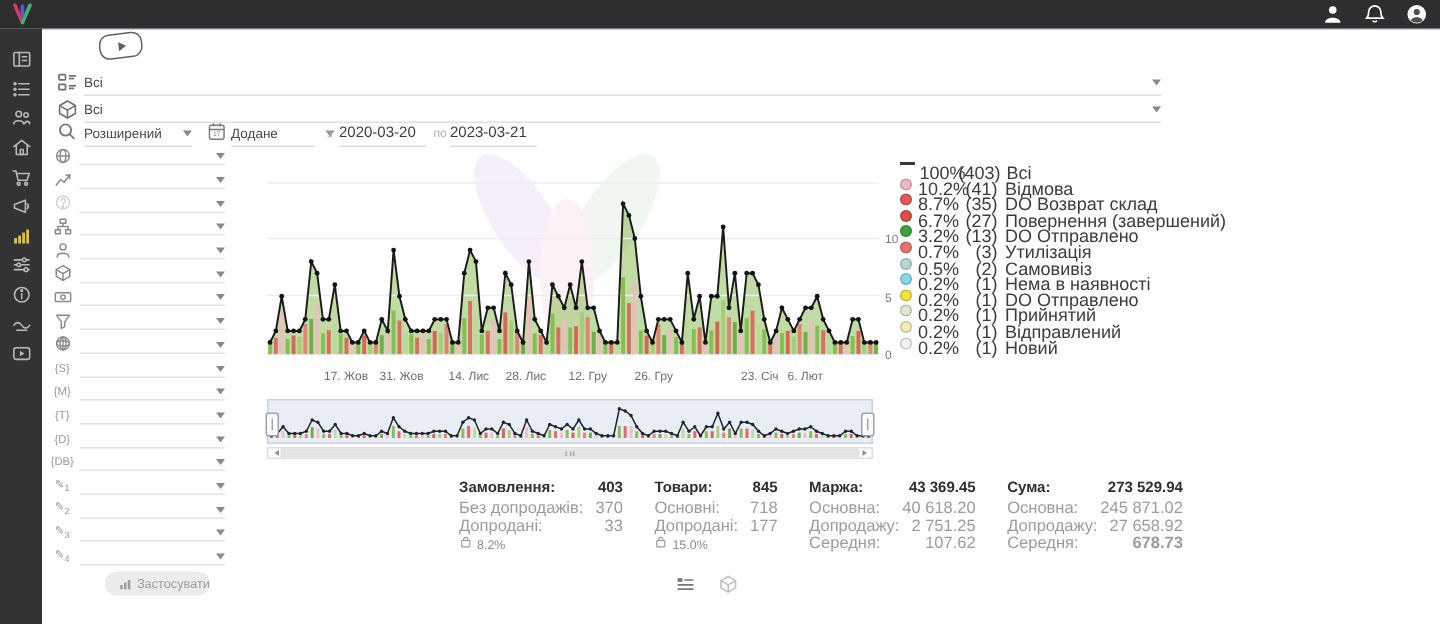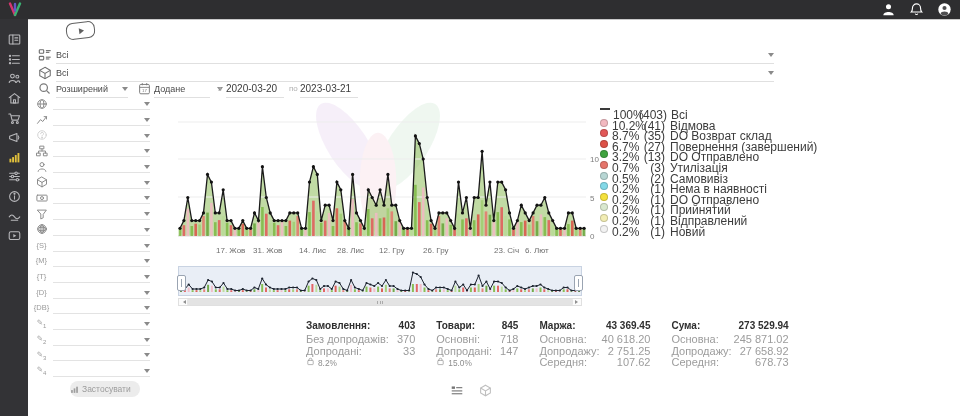--- a/index.html
+++ b/index.html
@@ -32,21 +32,21 @@
   .lbl-sm{font-size:8px;color:#b0b0b0;}
   .dateval{font-size:10px;color:#3b3b3b;}
   .filter-rows{position:absolute;left:34px;top:96px;width:116px;}
   .frow{height:15.7px;display:flex;align-items:center;gap:4px;}
   .frow .ric{width:15px;height:13px;color:#8a8a8a;display:flex;align-items:center;justify-content:center;flex:none;}
   .frow.disabled .ric{color:#d2d2d2;}
   .frow .fsel{flex:1;height:12px;border-bottom:1px solid #e3e3e3;display:flex;align-items:flex-end;cursor:pointer;}
   .ticon{font-size:7.5px;color:#9a9a9a;letter-spacing:0;}
   .ticon sub{font-size:6px;}
   .apply-btn{position:absolute;left:70px;top:381px;width:70px;height:16px;border-radius:9px;background:#ececec;
-             color:#9d9d9d;font-size:8.5px;display:flex;align-items:center;justify-content:flex-start;gap:3px;cursor:pointer;}
+             color:#9d9d9d;font-size:8.5px;display:flex;align-items:center;justify-content:flex-end;gap:3px;cursor:pointer;}
   
   .chart-wrap{position:absolute;left:178px;top:100px;width:408px;height:142px;}
   .watermark{position:absolute;left:115px;top:-4px;opacity:.09;z-index:0;}
   .chart-svg{position:absolute;left:0;top:0;z-index:1;}
   .yaxis span{position:absolute;left:590px;font-size:8px;color:#7d7d7d;}
   .xaxis span{position:absolute;top:246px;font-size:8px;color:#6e6e6e;white-space:nowrap;}
   .legend{position:absolute;left:600px;top:108px;z-index:2;}
   .lg-row{display:flex;height:10.6px;font-size:12px;color:#3c3c3c;cursor:pointer;}
   .lg-sw{width:8px;height:8px;border-radius:50%;flex:none;margin-right:4px;box-sizing:border-box;border:1px solid rgba(0,0,0,.18);}
   .lg-line{width:10px;height:2px;flex:none;margin-right:3px;border:none;border-radius:0;}
@@ -1021,21 +1021,21 @@
       <div class="hd">
         <span>Товари:</span>
         <span class="v">845</span>
       </div>
       <div class="sr">
         <span>Основні:</span>
         <span style="margin-left:8px;">718</span>
       </div>
       <div class="sr">
         <span>Допродані:</span>
-        <span style="margin-left:8px;">147</span>
+        <span style="margin-left:8px;">177</span>
       </div>
       <div class="bd">
         <span><svg width="9" height="9" viewBox="0 0 16 16" fill="none" stroke="currentColor" stroke-width="1.3" stroke-linecap="round" stroke-linejoin="round">
             <path d="M5.5 6 V4.7 a2.5 2.5 0 0 1 5 0 V6" stroke="#999"></path>
             <rect x="3.2" y="6" width="9.6" height="7.5" rx="1" stroke="#999"></rect>
           </svg></span>
         <span>15.0%</span>
       </div>
     </div>
     <div class="stat-col">
@@ -1064,21 +1064,21 @@
       <div class="sr">
         <span>Основна:</span>
         <span style="margin-left:8px;">245 871.02</span>
       </div>
       <div class="sr">
         <span>Допродажу:</span>
         <span style="margin-left:8px;">27 658.92</span>
       </div>
       <div class="sr">
         <span>Середня:</span>
-        <span style="margin-left:12px;">678.73</span>
+        <span style="margin-left:12px;font-weight:bold;">678.73</span>
       </div>
     </div>
   </div>
 
 <div class="footer-icons">
   <span class="fi">
     <svg width="14" height="13" viewBox="0 0 16 16">
         <rect x="1.5" y="3" width="4" height="3" fill="#777"></rect>
         <line x1="7" y1="4.5" x2="14.5" y2="4.5" stroke="#777" stroke-width="1.4"></line>
         <line x1="1.5" y1="8.5" x2="14.5" y2="8.5" stroke="#777" stroke-width="1.4"></line>

